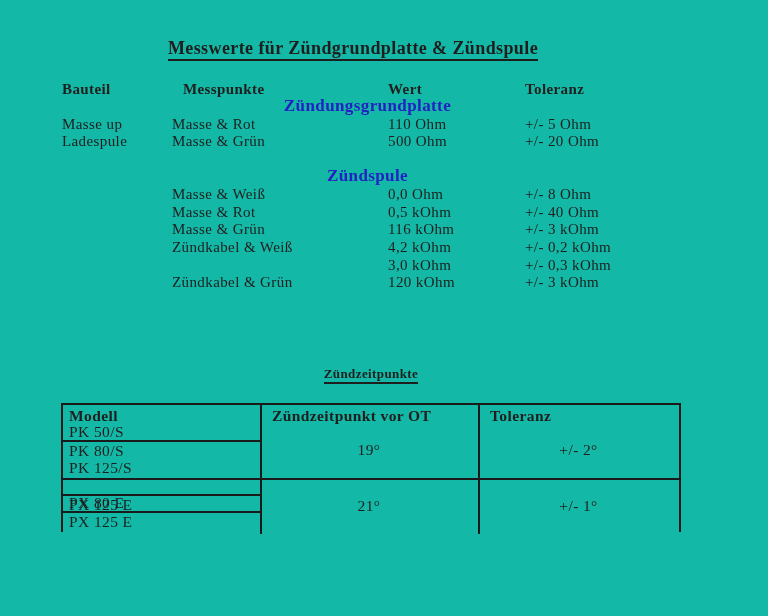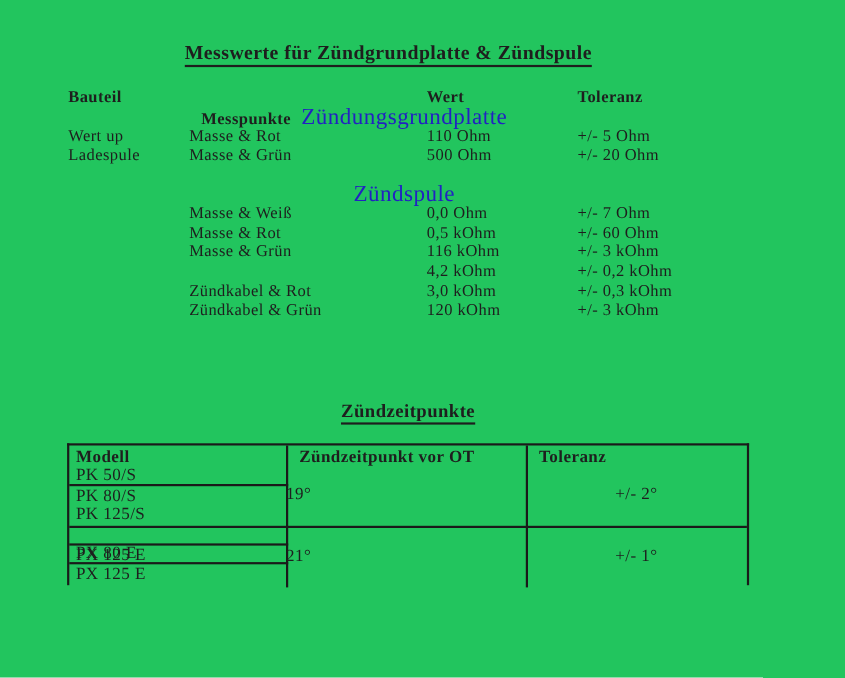--- a/index.html
+++ b/index.html
@@ -1,72 +1,72 @@
 <!DOCTYPE html>
 <html><head>
 <meta charset="utf-8">
 <style>
   html,body{margin:0;padding:0;background:#e8e8e8;}
   .page{
     position:relative;
     width:768px;height:616px;
-    background:#22c55e;
+    background:#14b8a6;
     overflow:hidden;
     font-family:"Liberation Serif","DejaVu Serif",serif;
     color:#1e1e1e;
     letter-spacing:0.4px;
   }
   
   .doc-title-wrap{
     position:absolute;top:38px;left:0;width:706px;
     text-align:center;
   }
   .doc-title{
     font-size:18px;font-weight:bold;
     border-bottom:2px solid #1e1e1e;
     padding-bottom:1px;
   }
   
   .mrow{position:absolute;left:0;width:768px;height:18px;line-height:18px;font-size:15px;}
   .mrow.head{font-weight:bold;}
   .c-bauteil{position:absolute;left:62px;}
   .c-mess{position:absolute;left:172px;}
-  .c-mess-h{position:absolute;left:183px;margin-top:20px;}
+  .c-mess-h{position:absolute;left:183px;}
   .c-wert{position:absolute;left:388px;}
   .c-tol{position:absolute;left:525px;}
   .gname{
     position:absolute;left:0;width:735px;text-align:center;
     height:18px;line-height:18px;
-    color:#2222c2;font-weight:normal;font-size:21px;
+    color:#2222c2;font-weight:bold;font-size:17px;
   }
   
   .timing-title-wrap{
     position:absolute;top:364px;left:0;width:742px;text-align:center;
   }
   .timing-title{
-    font-size:17px;font-weight:bold;
+    font-size:13px;font-weight:bold;
     border-bottom:2px solid #1e1e1e;padding-bottom:1px;
   }
   .ztable{
     position:absolute;left:61px;top:403px;width:620px;height:129px;
     border-top:2px solid #1a1a1a;
     border-left:2px solid #1a1a1a;
     border-right:2px solid #1a1a1a;
     box-sizing:border-box;
     font-size:15.5px;
   }
   .vline{position:absolute;top:0;width:2px;height:129px;background:#1a1a1a;}
   .vline.v1{left:197px;}
   .vline.v2{left:415px;}
   .hline{position:absolute;height:2px;background:#1a1a1a;}
   .hline.h-col1{left:0;width:199px;}
   .hline.h-full{left:0;width:616px;}
   .tcell{position:absolute;height:16px;line-height:16px;white-space:nowrap;}
   .tcell.bold{font-weight:bold;}
-  .tcenter2{position:absolute;left:197px;width:218px;height:16px;line-height:16px;}
+  .tcenter2{position:absolute;left:197px;width:218px;text-align:center;height:16px;line-height:16px;}
   .tcenter3{position:absolute;left:415px;width:201px;text-align:center;height:16px;line-height:16px;}
 </style>
 </head>
 <body>
 
 <div class="page">
 
   <div class="doc-title-wrap">
     <span class="doc-title">Messwerte für Zündgrundplatte &amp; Zündspule</span>
   </div>
@@ -74,55 +74,55 @@
   <div class="mrow head" style="top:80px">
     <span class="c-bauteil">Bauteil</span>
     <span class="c-mess-h">Messpunkte</span>
     <span class="c-wert">Wert</span>
     <span class="c-tol">Toleranz</span>
   </div>
 
   <div class="gname" style="top:97px">Zündungsgrundplatte</div>
 
   <div class="mrow" style="top:115px">
-    <span class="c-bauteil">Wert up</span>
+    <span class="c-bauteil">Masse up</span>
     <span class="c-mess">Masse &amp; Rot</span>
     <span class="c-wert">110 Ohm</span>
     <span class="c-tol">+/- 5 Ohm</span>
   </div>
   <div class="mrow" style="top:132px">
     <span class="c-bauteil">Ladespule</span>
     <span class="c-mess">Masse &amp; Grün</span>
     <span class="c-wert">500 Ohm</span>
     <span class="c-tol">+/- 20 Ohm</span>
   </div>
 
   <div class="gname" style="top:167px">Zündspule</div>
 
   <div class="mrow" style="top:185px">
     <span class="c-mess">Masse &amp; Weiß</span>
     <span class="c-wert">0,0 Ohm</span>
-    <span class="c-tol">+/- 7 Ohm</span>
+    <span class="c-tol">+/- 8 Ohm</span>
   </div>
   <div class="mrow" style="top:203px">
     <span class="c-mess">Masse &amp; Rot</span>
     <span class="c-wert">0,5 kOhm</span>
-    <span class="c-tol">+/- 60 Ohm</span>
+    <span class="c-tol">+/- 40 Ohm</span>
   </div>
   <div class="mrow" style="top:220px">
     <span class="c-mess">Masse &amp; Grün</span>
     <span class="c-wert">116 kOhm</span>
     <span class="c-tol">+/- 3 kOhm</span>
   </div>
   <div class="mrow" style="top:238px">
+    <span class="c-mess">Zündkabel &amp; Weiß</span>
     <span class="c-wert">4,2 kOhm</span>
     <span class="c-tol">+/- 0,2 kOhm</span>
   </div>
   <div class="mrow" style="top:256px">
-    <span class="c-mess">Zündkabel &amp; Rot</span>
     <span class="c-wert">3,0 kOhm</span>
     <span class="c-tol">+/- 0,3 kOhm</span>
   </div>
   <div class="mrow" style="top:273px">
     <span class="c-mess">Zündkabel &amp; Grün</span>
     <span class="c-wert">120 kOhm</span>
     <span class="c-tol">+/- 3 kOhm</span>
   </div>
 
   <div class="timing-title-wrap">

